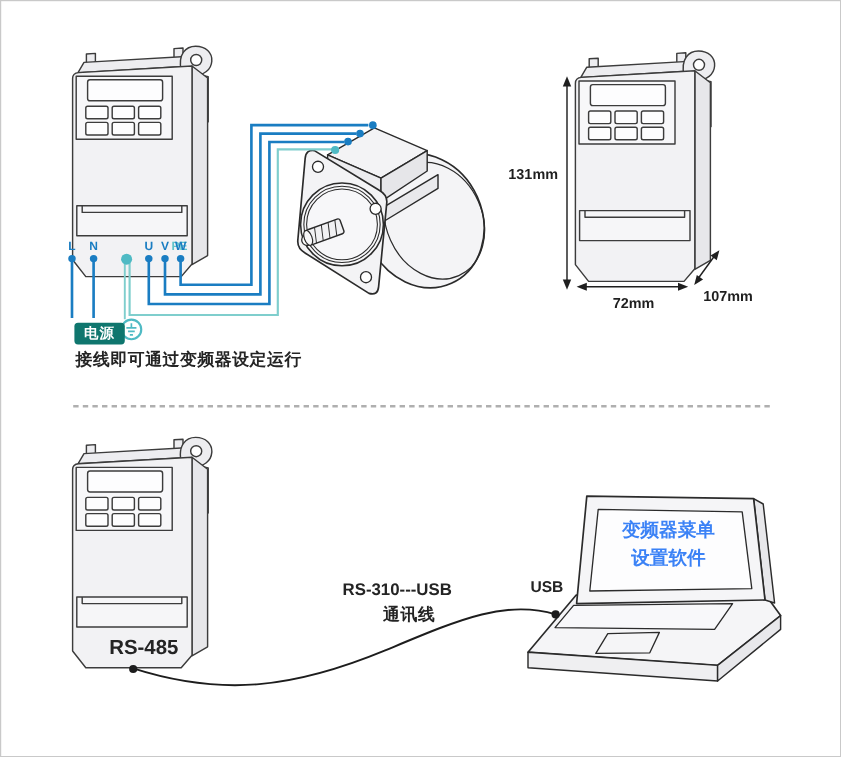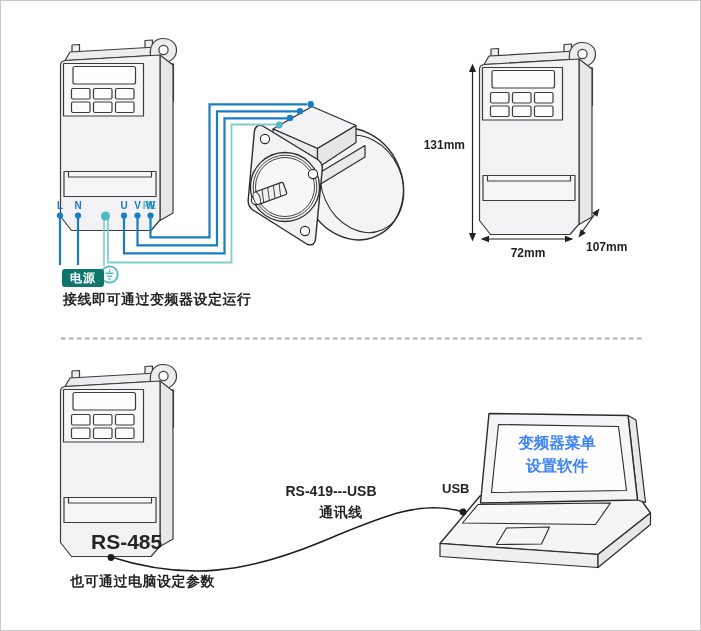--- a/index.html
+++ b/index.html
@@ -189,21 +189,20 @@
   <span class="term" style="left:149.5px">W</span>
 
   <div class="badge">电源</div>
 
   <div class="t cap" style="left:62px;top:290px">接线即可通过变频器设定运行</div>
 
   <div class="t dim" style="left:464px;top:138px;transform:translateX(-100%)">131mm</div>
   <div class="t dim ctr" style="left:527px;top:246px">72mm</div>
   <div class="t dim" style="left:585px;top:240px">107mm</div>
 
-  <div class="t" style="left:90px;top:529px;font-size:21px;font-weight:600">RS-485</div>
-  <div class="t cap ctr" style="left:330px;top:482px;letter-spacing:0">RS-419---USB</div>
+  <div class="t" style="left:90px;top:529px;font-size:17px;font-weight:600">RS-485</div>
+  <div class="t cap ctr" style="left:330px;top:482px;letter-spacing:0">RS-310---USB</div>
   <div class="t cap ctr" style="left:340px;top:503px">通讯线</div>
   <div class="t" style="left:441px;top:481px;font-size:13px;font-weight:600">USB</div>
   <div class="t scr ctr" style="left:556px;top:433px">变频器菜单</div>
   <div class="t scr ctr" style="left:556px;top:456px">设置软件</div>
-  <div class="t cap" style="left:69px;top:572px">也可通过电脑设定参数</div>
 
 </div>
 
 </body></html>

